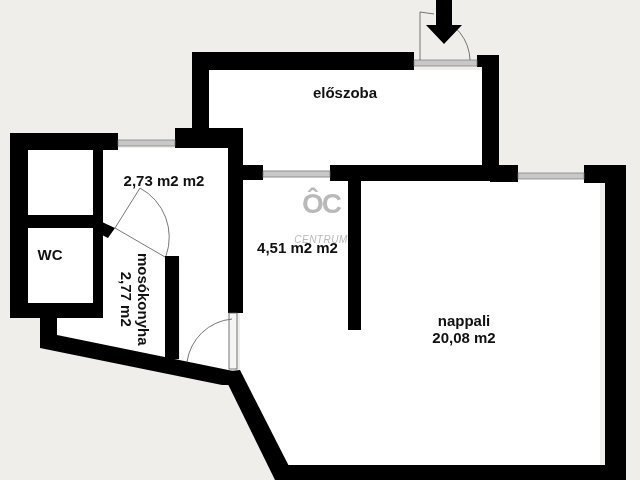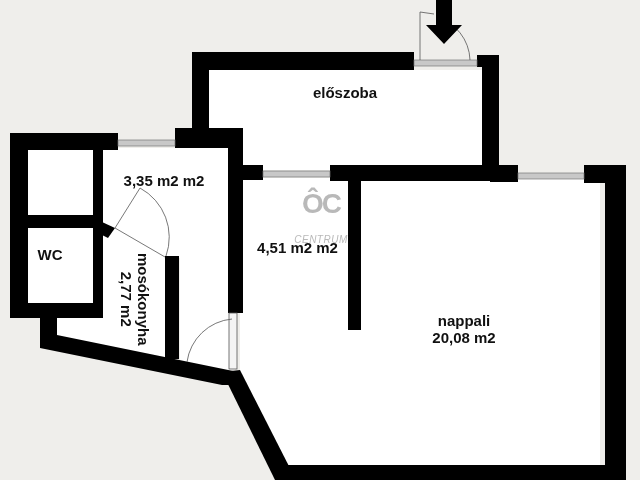--- a/index.html
+++ b/index.html
@@ -125,21 +125,21 @@
 <div class="watermark" style="left:290px; top:190px; width:62px;">
   <span class="wm-glyph">ÔC</span>
   <span class="wm-text">CENTRUM</span>
 </div>
 
 <div class="label" style="left:300px; top:84px; width:90px;">
   <span class="name">előszoba</span>
 </div>
 
 <div class="label" style="left:104px; top:172px; width:120px;">
-  <span class="area">3,35 m2 m2</span>
+  <span class="area">2,73 m2 m2</span>
 </div>
 
 <div class="label" style="left:20px; top:246px; width:60px;">
   <span class="name">WC</span>
 </div>
 
 <div class="label vert" style="left:85px; top:282px; width:100px;">
   <span class="name">mosókonyha</span>
   <span class="area">2,77 m2</span>
 </div>

